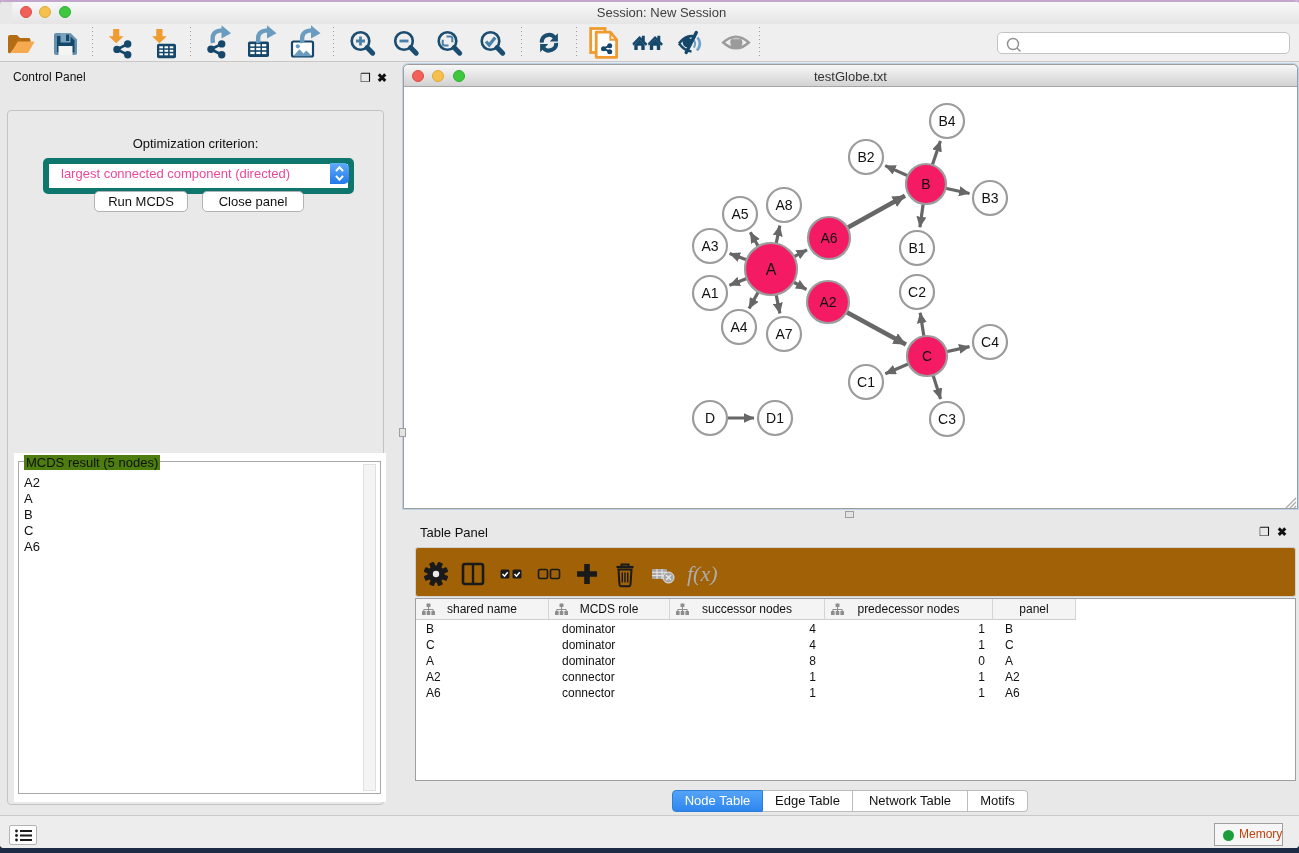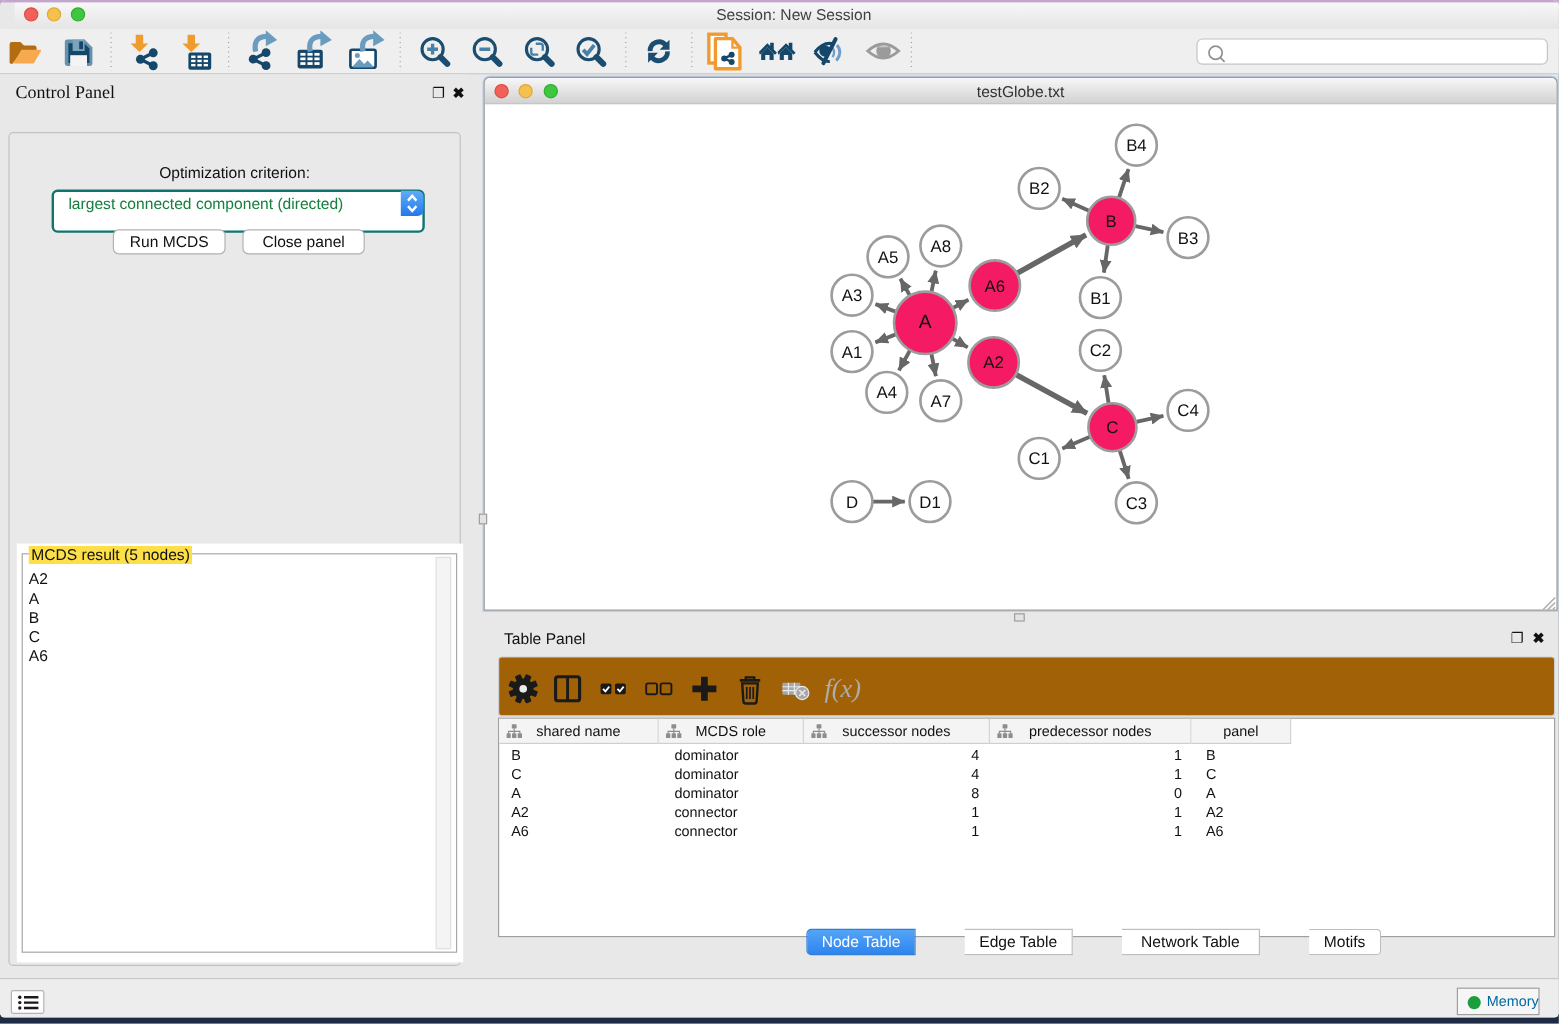--- a/index.html
+++ b/index.html
@@ -9,63 +9,63 @@
 #topstrip { position:absolute; left:0; top:0; width:1299px; height:2px; background:#c2a6ce; z-index:5; }
 #titlebar { position:absolute; left:12px; top:0; width:1299px; height:41px; background:linear-gradient(#f9f9f9,#d7d7d7); border-bottom:1px solid #ababab; border-radius:5px 5px 0 0; }
 .tl { position:absolute; border-radius:50%; width:12px; height:12px; top:6px; }
 #title-text { position:absolute; width:100%; text-align:center; top:5px; font-size:13px; color:#404040; }
 #toolbar { position:absolute; left:0; top:24px; width:1299px; height:38px; background:#efefef; border-bottom:1px solid #c8c8c8; }
 .sep { position:absolute; top:3px; height:32px; width:1px; background-image:linear-gradient(#9a9a9a 28%, transparent 28%); background-size:1px 4px; }
 #search { position:absolute; left:997px; top:8px; width:293px; height:22px; background:#fff; border:1px solid #c4c4c4; border-radius:5px; }
 
 
 #cpanel { position:absolute; left:0; top:62px; width:391px; height:753px; background:#e8e8e8; }
-#cp-title { position:absolute; left:13px; top:8px; font-size:15px; color:#111;font-family:Liberation Serif, serif; }
+#cp-title { position:absolute; left:13px; top:8px; font-size:12px; color:#111; }
 .winbtn { position:absolute; top:9px; font-size:12px; color:#111; }
 #cp-content { position:absolute; left:7px; top:48px; width:377px; height:695px; background:#e9e9e9; border:1px solid #c2c2c2; border-radius:4px; }
 #tabs { position:absolute; left:78px; top:33px; height:22px; z-index:3; display:flex; }
 .tab { height:22px; border:1px solid #b4b4b4; border-left:none; background:#fff; color:#222; font-size:13px; line-height:21px; text-align:center; }
 .tab.first { border-left:1px solid #b4b4b4; border-radius:4px 0 0 4px; }
 .tab.last { border-radius:0 4px 4px 0; }
 .tab.sel { background:linear-gradient(#55a5f7,#2f86ef); color:#fff; border-color:#2f7fd8; }
 #opt-label { position:absolute; left:0; top:74px; width:391px; text-align:center; font-size:13px; color:#111; }
-#dropdown { position:absolute; left:43px; top:96px; width:311px; height:36px; background:#fff; border:2px solid #0f766e; border-radius:5px; font-size:13px; line-height:19px; padding-left:12px; color:#15803d; }
+#dropdown { position:absolute; left:43px; top:96px; width:311px; height:36px; background:#fff; border:6px solid #0f766e; border-radius:5px; font-size:13px; line-height:19px; padding-left:12px; color:#ec4899; }
 #dd-btn { position:absolute; right:-1px; top:-1px; width:19px; height:21px; background:linear-gradient(#5facf9,#2379ea); border-radius:0 5px 5px 0; }
 .btn { position:absolute; top:129px; height:21px; background:#fff; border:1px solid #b2b2b2; border-radius:5px; font-size:13px; line-height:19px; text-align:center; color:#111; }
 #white-sub { position:absolute; left:14px; top:391px; width:372px; height:349px; background:#fff; }
 #groupbox { position:absolute; left:4px; top:8px; width:363px; height:333px; border:1px solid #a8a8a8; }
-#gb-label { position:absolute; left:5px; top:-7px; background:#fde047; font-size:13px; padding:0 2px; color:#111; }
+#gb-label { position:absolute; left:5px; top:-7px; background:#4d7c0f; font-size:13px; padding:0 2px; color:#111; }
 #mcds-list { position:absolute; left:1px; top:13px; width:345px; font-size:13px; color:#111; line-height:16px; padding-left:4px; }
 #scrolltrack { position:absolute; right:4px; top:2px; width:13px; height:327px; background:#f4f4f4; border:1px solid #e0e0e0; }
 
 
 #netwin { position:absolute; left:403px; top:64px; width:895px; height:445px; background:#fff; border:1px solid #9d9d9d; border-radius:5px 5px 0 0; box-shadow:0 0 0 1px #bcd2ea; }
 #net-titlebar { position:absolute; left:0; top:0; width:100%; height:22px; background:linear-gradient(#f7f7f7,#d2d2d2); border-bottom:1px solid #a6a6a6; border-radius:5px 5px 0 0; }
 #net-title { position:absolute; width:100%; top:4px; text-align:center; font-size:13px; color:#333; }
 .tln { position:absolute; top:5px; width:12px; height:12px; border-radius:50%; }
 
 
 #tpanel { position:absolute; left:406px; top:518px; width:893px; height:297px; }
 #tp-title { position:absolute; left:14px; top:7px; font-size:13px; color:#111; }
 #tp-toolbar { position:absolute; left:9px; top:29px; width:881px; height:50px; background:#a16207; border:1px solid #d0d0d0; border-radius:3px; }
 #tp-table { position:absolute; left:9px; top:80px; width:881px; height:183px; background:#fff; border:1px solid #9f9f9f; }
 #thead { position:absolute; left:0; top:0; height:21px; }
 .th { position:absolute; top:0; height:21px; background:#f4f4f4; border-right:1px solid #d4d4d4; border-bottom:1px solid #cfcfcf; font-size:12px; text-align:center; line-height:21px; color:#111; }
 .hicon { position:absolute; left:6px; top:4px; }
 .trow { position:absolute; font-size:12px; color:#111; height:16px; line-height:16px; }
-#btabs { position:absolute; left:266px; top:256px; height:39px; display:flex;gap:41px; }
+#btabs { position:absolute; left:266px; top:272px; height:39px; display:flex; }
 .btab { height:22px; border:1px solid #bdbdbd; border-left:none; background:#fff; font-size:13px; line-height:20px; text-align:center; color:#111; }
 .btab.first { border-left:1px solid #bdbdbd; border-radius:4px 0 0 4px; }
 .btab.last { border-radius:0 4px 4px 0; }
 .btab.sel { background:linear-gradient(#54a4f7,#2e85ef); color:#fff; border-color:#2f7fd8; }
 
 
 #statusbar { position:absolute; left:0; top:815px; width:1299px; height:33px; background:#ededed; border-top:1px solid #c9c9c9; }
 #stbtn { position:absolute; left:9px; top:9px; width:28px; height:20px; background:#fdfdfd; border:1px solid #b4b4b4; border-radius:2px; }
-#membtn { position:absolute; left:1214px; top:7px; width:69px; height:23px; background:#f6f6f6; border:1px solid #9f9f9f; font-size:12px; color:#0369a1; line-height:21px; }
+#membtn { position:absolute; left:1214px; top:7px; width:69px; height:23px; background:#f6f6f6; border:1px solid #9f9f9f; font-size:12px; color:#c2410c; line-height:21px; }
 </style>
 </head>
 <body>
 <div id="win">
   <div id="titlebar">
     <span class="tl" style="left:8px;background:#f2605a;border:0.5px solid #da4f44;"></span>
     <span class="tl" style="left:27px;background:#f6c04f;border:0.5px solid #dfa938;"></span>
     <span class="tl" style="left:47px;background:#3ec73f;border:0.5px solid #2fae33;"></span>
     <div id="title-text">Session: New Session</div>
   </div>

